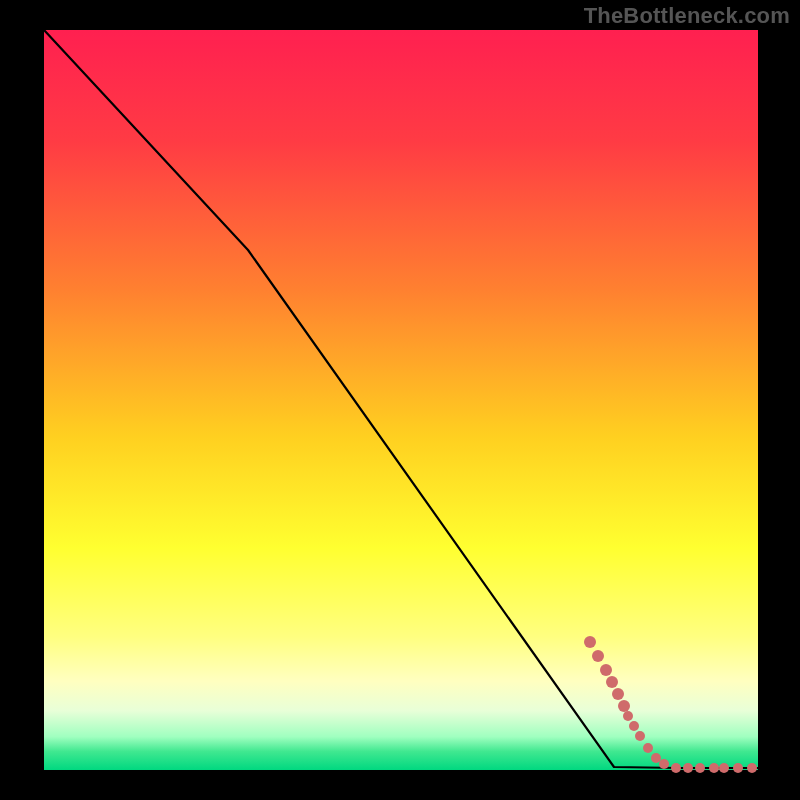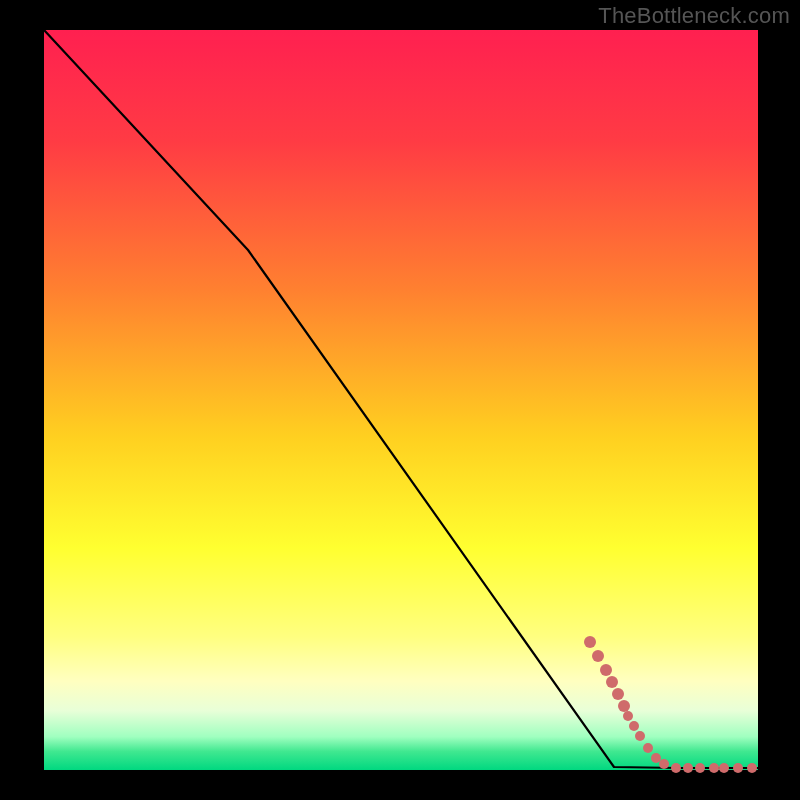--- a/index.html
+++ b/index.html
@@ -15,21 +15,21 @@
     position: relative;
     width: 800px;
     height: 800px;
   }
   .watermark {
     position: absolute;
     top: 3px;
     right: 10px;
     color: #555;
     font-size: 22px;
-    font-weight: 400;
+    font-weight: 700;
     letter-spacing: 0.2px;
     z-index: 10;
   }
   svg {
     position: absolute;
     top: 0;
     left: 0;
   }
 </style>
 </head>

